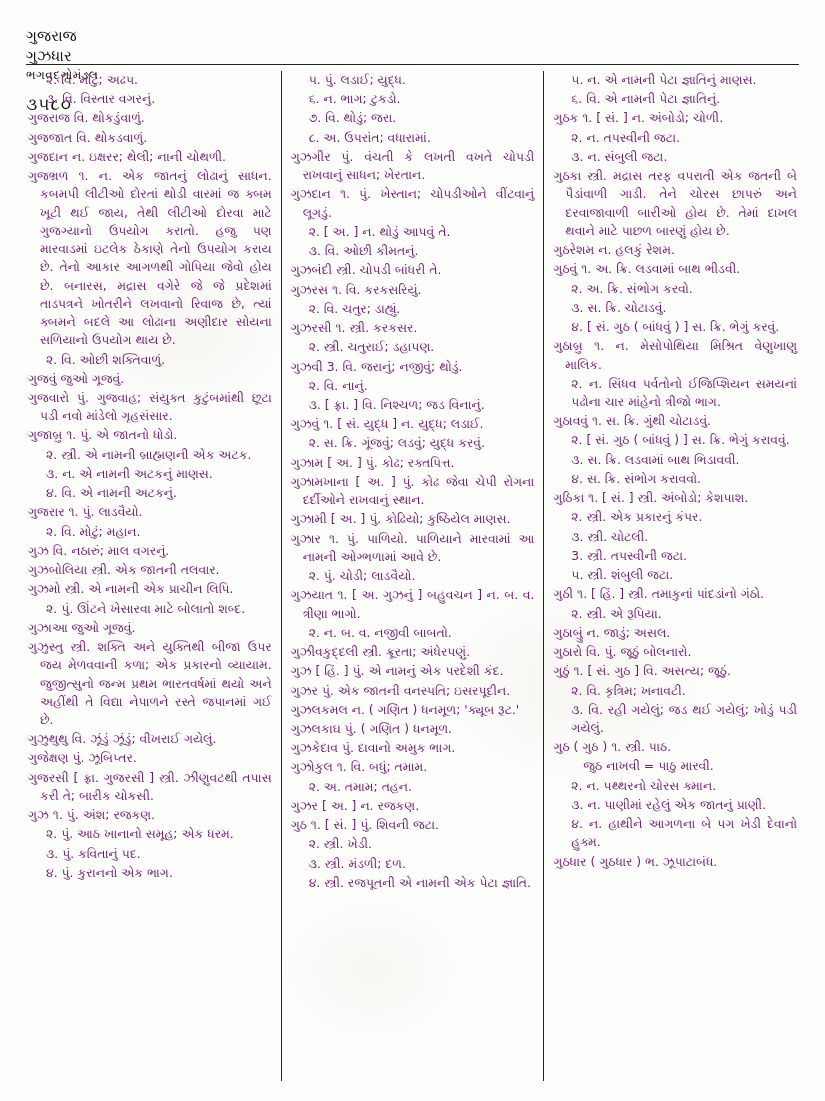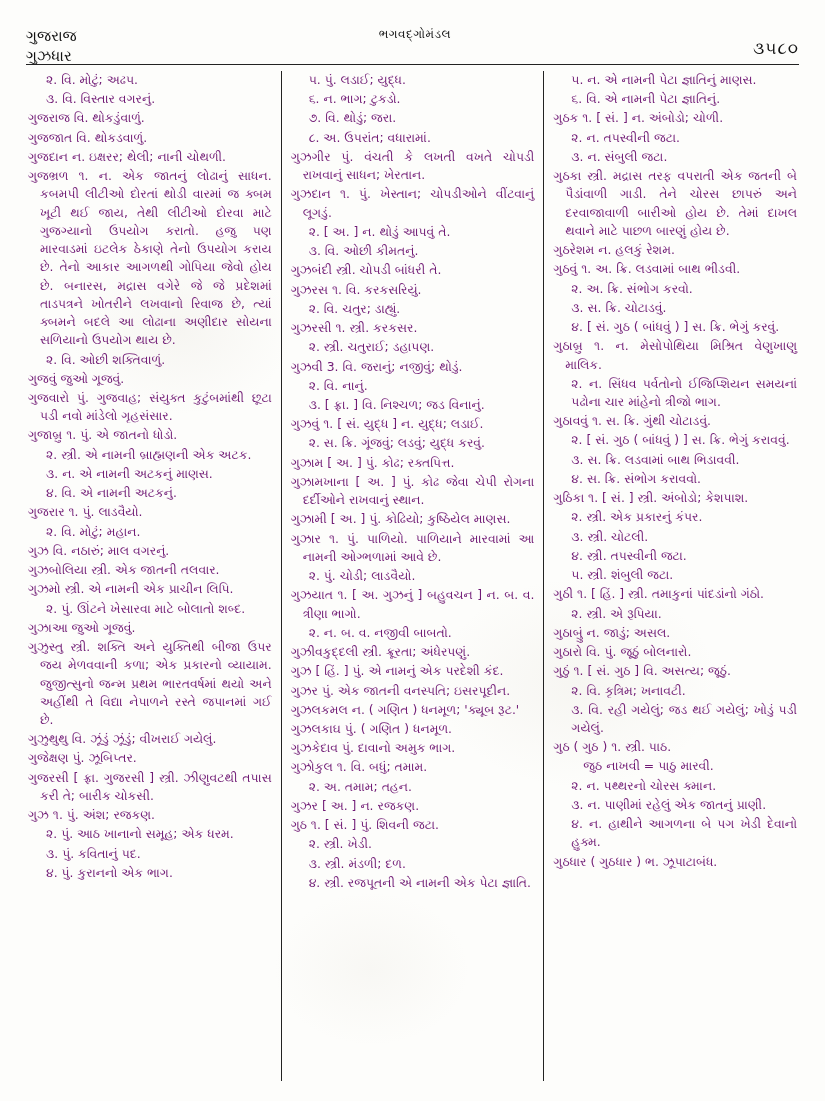--- a/index.html
+++ b/index.html
@@ -30,20 +30,21 @@
       radial-gradient(ellipse 140px 110px at 45% 88%, rgba(190,180,160,0.08), rgba(255,255,255,0) 70%);
   }
   .header {
     position: relative;
     height: 34px;
     display: flex;
     align-items: flex-start;
     justify-content: space-between;
     font-size: 15px;
     color: #111;
+    flex-direction: column;
   }
   .header .left {
     font-size: 15px;
     line-height: 1.35;
   }
   .header .left .hw2 {
     display: block;
   }
   .header .center {
     font-size: 12px;
@@ -202,21 +203,21 @@
         <p class="entry ind">૪. [ સં. ગુઠ ( બાંધવું ) ] સ. ક્રિ. ભેગું કરવું.</p>
         <p class="entry hang">ગુઠાબ્રુ ૧. ન. મેસોપોથિયા મિશ્રિત વેણુખાણુ માલિક.</p>
         <p class="entry ind">૨. ન. સિંધવ પર્વતોનો ઈજિપ્શિયન સમયનાં પઢોના ચાર માંહેનો ત્રીજો ભાગ.</p>
         <p class="entry hang">ગુઠાવવું ૧. સ. ક્રિ. ગુંથી ચોટાડવું.</p>
         <p class="entry ind">૨. [ સં. ગુઠ ( બાંધવું ) ] સ. ક્રિ. ભેગું કરાવવું.</p>
         <p class="entry ind">૩. સ. ક્રિ. લડવામાં બાથ ભિડાવવી.</p>
         <p class="entry ind">૪. સ. ક્રિ. સંભોગ કરાવવો.</p>
         <p class="entry hang">ગુઠિકા ૧. [ સં. ] સ્ત્રી. અંબોડો; કેશપાશ.</p>
         <p class="entry ind">૨. સ્ત્રી. એક પ્રકારનું કંપર.</p>
         <p class="entry ind">૩. સ્ત્રી. ચોટલી.</p>
-        <p class="entry ind">૪. સ્ત્રી. તપસ્વીની જટા.</p>
+        <p class="entry ind">3. સ્ત્રી. તપસ્વીની જટા.</p>
         <p class="entry ind">૫. સ્ત્રી. શંબુલી જટા.</p>
         <p class="entry hang">ગુઠી ૧. [ હિં. ] સ્ત્રી. તમાકુનાં પાંદડાંનો ગંઠો.</p>
         <p class="entry ind">૨. સ્ત્રી. એ રૂપિયા.</p>
         <p class="entry hang">ગુઠાબુું ન. જાડું; અસલ.</p>
         <p class="entry hang">ગુઠારો વિ. પું. જૂઠું બોલનારો.</p>
         <p class="entry hang">ગુઠું ૧. [ સં. ગુઠ ] વિ. અસત્ય; જૂઠું.</p>
         <p class="entry ind">૨. વિ. કૃત્રિમ; ખનાવટી.</p>
         <p class="entry ind">૩. વિ. રહી ગયેલું; જડ થઈ ગયેલું; ખોડું પડી ગયેલું.</p>
         <p class="entry hang">ગુઠ ( ગુઠ ) ૧. સ્ત્રી. પાઠ.</p>
         <p class="entry ind2">જુઠ નાખવી = પાઠુ મારવી.</p>

